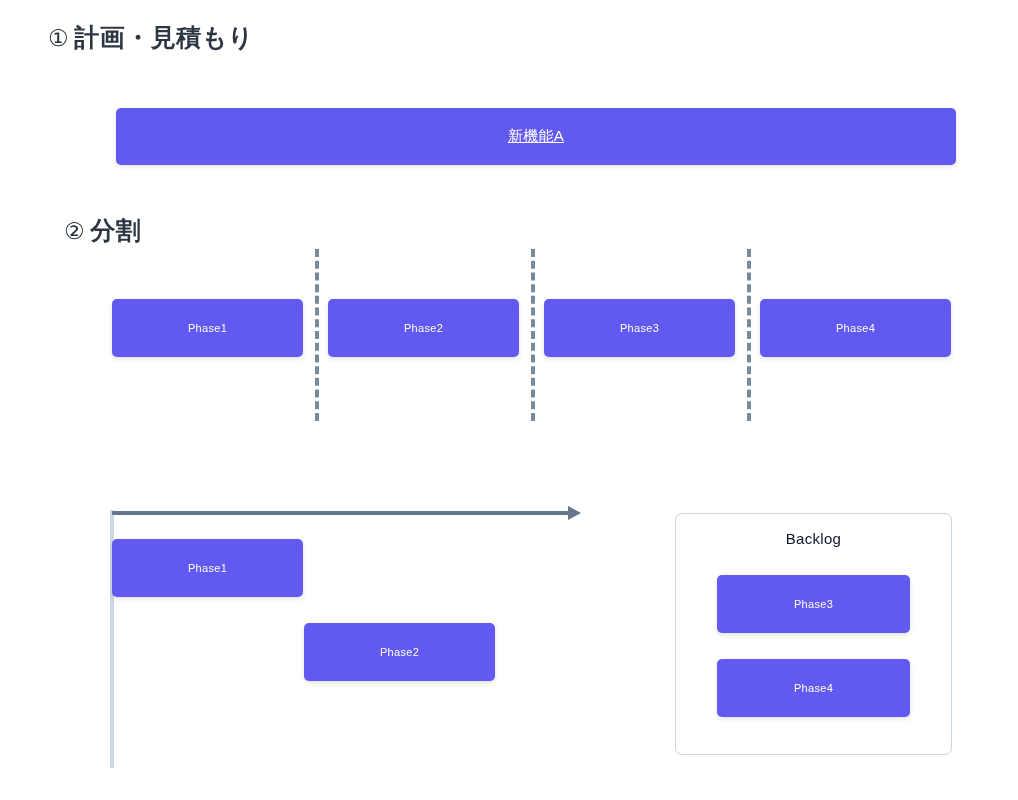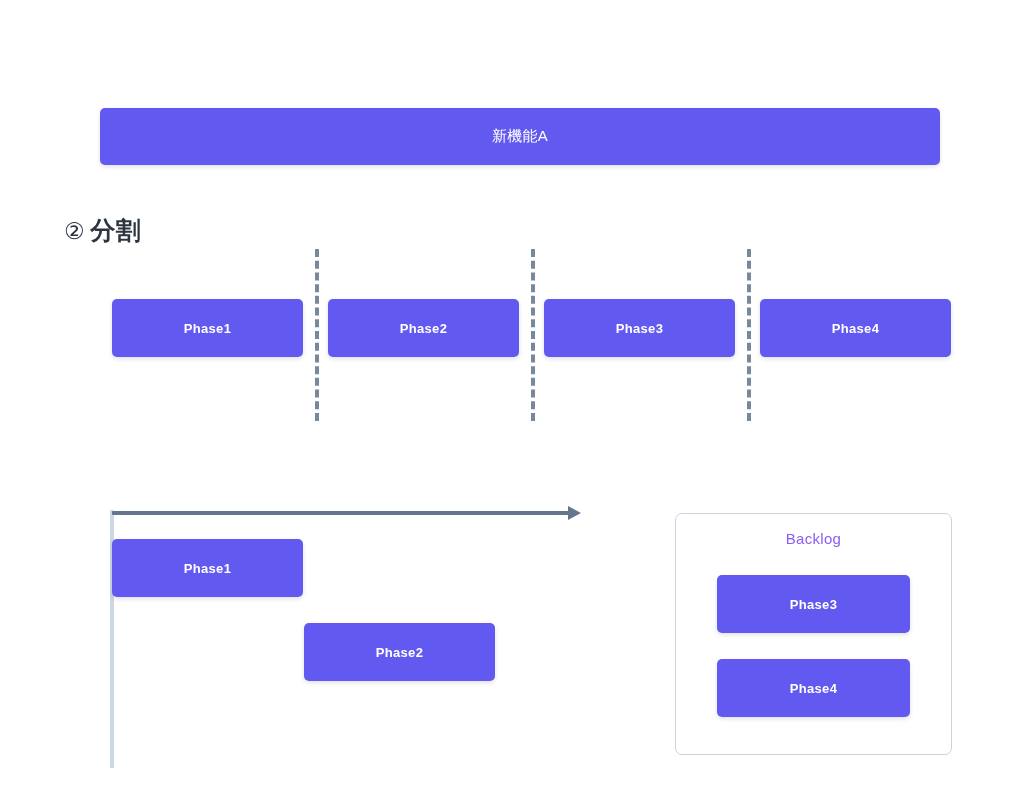--- a/index.html
+++ b/index.html
@@ -43,30 +43,30 @@
 
   
   .bar {
     position: absolute;
     background: #6259f0;
     border-radius: 5px;
     color: #ffffff;
     display: flex;
     align-items: center;
     justify-content: center;
-    font-size: 13px;
-    font-weight: bold;
+    font-size: 11px;
+    font-weight: normal;
     letter-spacing: 0.3px;
     box-shadow: 0 2px 4px rgba(40, 50, 80, 0.14);
     box-sizing: border-box;
   }
   .bar.jp { font-weight: normal; font-size: 15px; }
 
   
-  #bar-feature-a { left: 100px; top: 108px; width: 840px; height: 57px; }
+  #bar-feature-a { left: 116px; top: 108px; width: 840px; height: 57px; text-decoration: underline; }
 
   
   #split-phase1 { left: 112px; top: 299px; width: 191px; height: 58px; }
   #split-phase2 { left: 328px; top: 299px; width: 191px; height: 58px; }
   #split-phase3 { left: 544px; top: 299px; width: 191px; height: 58px; }
   #split-phase4 { left: 760px; top: 299px; width: 191px; height: 58px; }
 
   
   .divider {
     position: absolute;
@@ -124,31 +124,34 @@
     box-sizing: border-box;
     background: #ffffff;
   }
   #backlog-title {
     position: absolute;
     left: 0;
     top: 16px;
     width: 100%;
     text-align: center;
     font-size: 15px;
-    color: #8b5cf6;
+    color: #0f172a;
     letter-spacing: 0.3px;
   }
   #backlog-phase3 { left: 717px; top: 575px; width: 193px; height: 58px; }
   #backlog-phase4 { left: 717px; top: 659px; width: 193px; height: 58px; }
 </style>
 </head>
 <body>
 
 <div class="canvas">
 
+  <div class="section-heading" id="heading-1">
+    <span class="heading-marker">①</span><span>計画・見積もり</span>
+  </div>
 
   <div class="bar jp" id="bar-feature-a">新機能A</div>
 
   <div class="section-heading" id="heading-2">
     <span class="heading-marker">②</span><span>分割</span>
   </div>
 
   <div class="divider" id="divider-1"></div>
   <div class="divider" id="divider-2"></div>
   <div class="divider" id="divider-3"></div>

